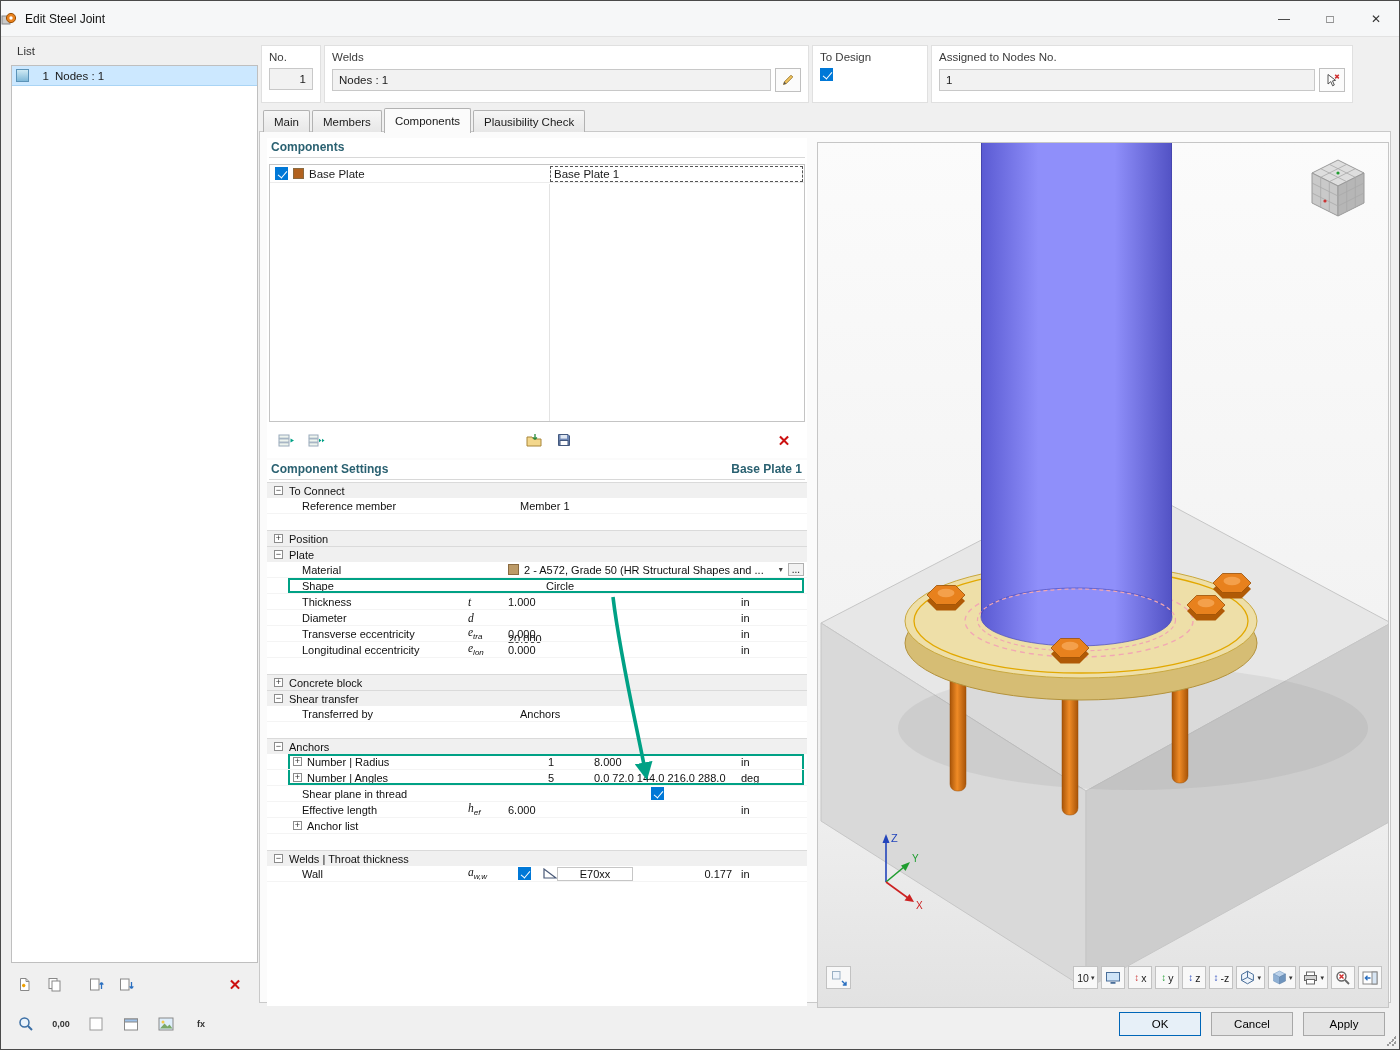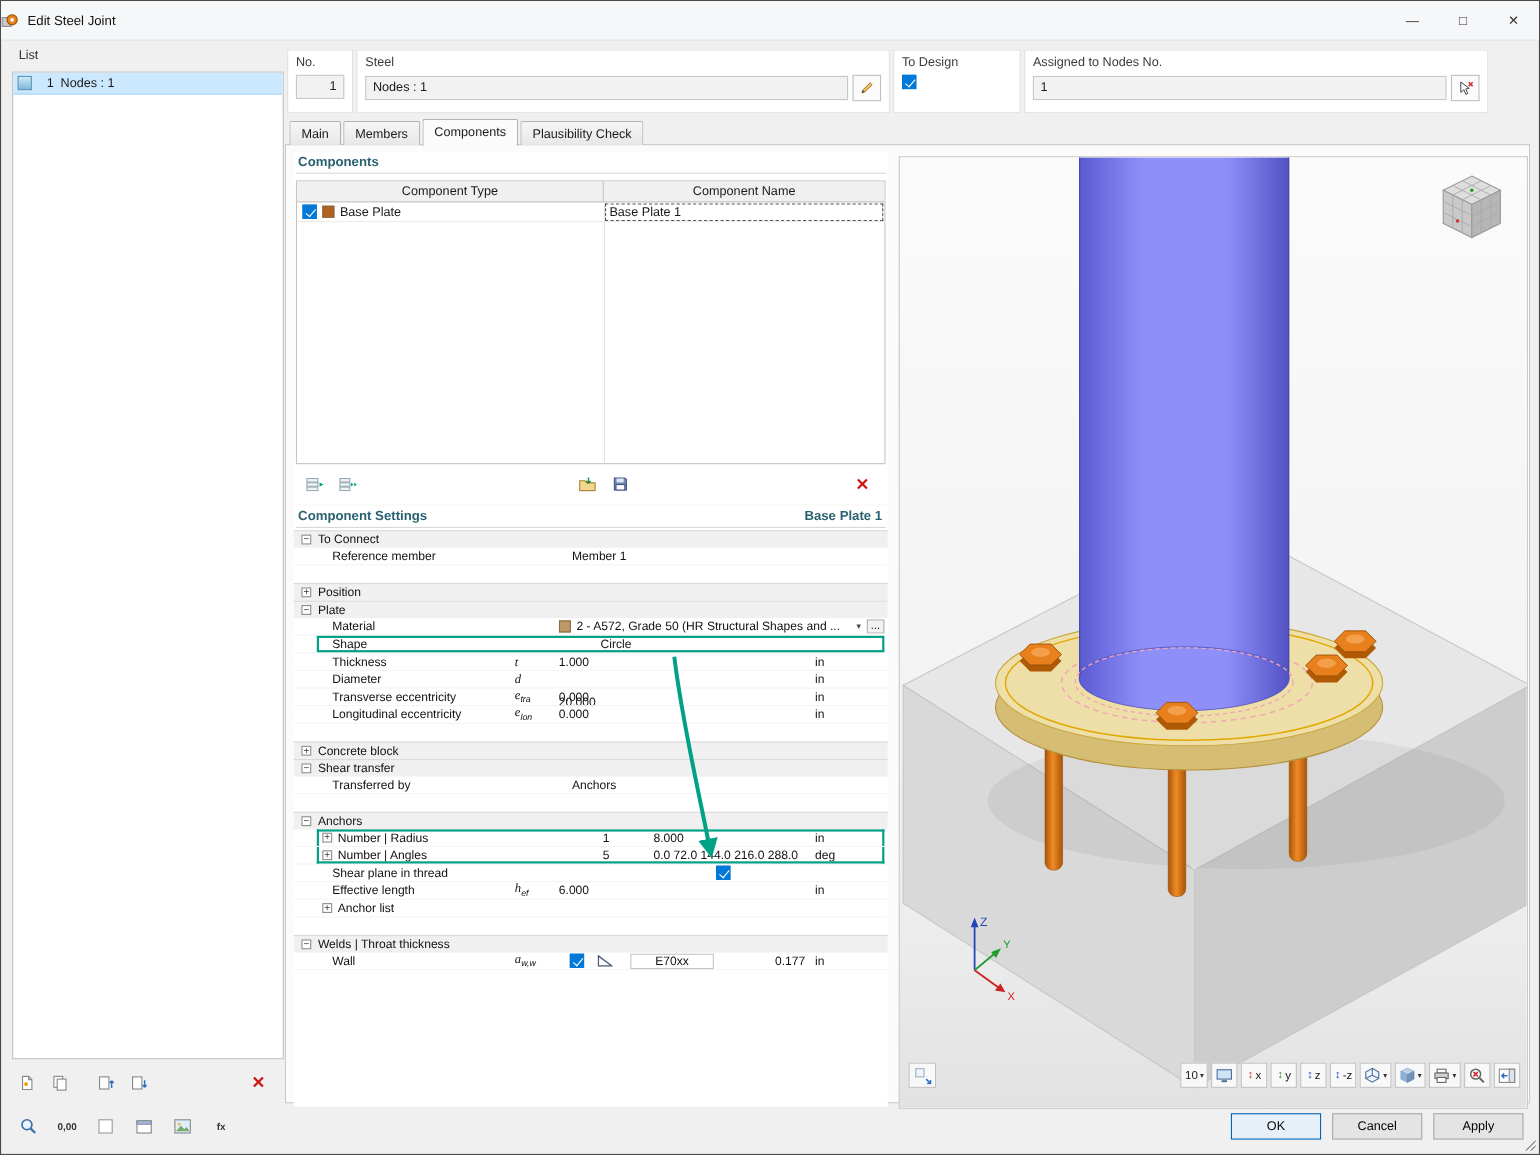--- a/index.html
+++ b/index.html
@@ -100,21 +100,21 @@
   .cell{white-space:nowrap;overflow:hidden}
   .cell.ar{}.cell.ac{text-align:center}.cell.al{text-align:left}
   .punit{flex:1;padding-left:9px;white-space:nowrap}
   .pcheck{width:299px;flex:none;display:flex;justify-content:center}
   .mzone{flex:1;display:flex;align-items:center;gap:5px;padding-right:3px;overflow:hidden}
   .mtext{flex:1;white-space:nowrap;overflow:hidden}
   .mchev{font-size:8px;color:#444;flex:none}
   .mdots{border:1px solid #b0b0b0;background:#f2f2f2;font-size:10px;line-height:9px;padding:1px 3px;flex:none}
   .mlft{margin-left:10px}
   .weldic{margin-left:12px;display:inline-flex}
-  .ecell{width:76px;height:14px;border:1px solid #c6c6c6;text-align:center;font-size:11px;line-height:12px;margin-left:16px;flex:none}
+  .ecell{width:76px;height:14px;border:1px solid #c6c6c6;text-align:center;font-size:11px;line-height:12px;margin-left:0;flex:none}
   .wnum{flex:1;text-align:right}
   .hl-full::after,.hl-top::after,.hl-bottom::after{content:"";position:absolute;left:21px;right:3px;top:0;bottom:0;
         border:2px solid var(--accent);pointer-events:none;z-index:5}
   .hl-top::after{border-bottom:none}
   .hl-bottom::after{border-top:none}
 
   
   .viewport{position:absolute;left:557px;top:10px;width:572px;height:866px;border:1px solid #c6c6c6;background:#fff;overflow:hidden}
   .scene{position:absolute;inset:0;width:100%;height:100%}
   .navcube{position:absolute;right:18px;top:12px;width:64px;height:64px}
@@ -216,21 +216,21 @@
     </div>
   </div>
 
   <div class="hgroup g-no">
     <div class="hlabel">No.</div>
     <div class="hfield num">
         <span>1</span>
       </div>
   </div>
   <div class="hgroup g-name">
-    <div class="hlabel">Steel</div>
+    <div class="hlabel">Welds</div>
     <div class="hrow">
       <div class="hfield flex1">
           <span>Nodes : 1</span>
         </div>
       <div class="sqbtn">
           <span class="tbic">
             <svg width="14" height="14" viewBox="0 0 14 14">
               <path d="M2.5 11.5 L3.4 8.8 L10 2.2 L11.8 4 L5.2 10.6 Z" fill="#f2c35c" stroke="#8a6a20" stroke-width="0.8"></path>
               <path d="M2.5 11.5 L3.4 8.8 L5.2 10.6 Z" fill="#555"></path>
             </svg>
@@ -265,24 +265,20 @@
       <div class="tab active">Components</div>
       <div class="tab">Plausibility Check</div>
     </div>
 
   <div class="tab-page">
 
     <div class="cpanel">
       <div class="section-title">Components</div>
       <div class="section-rule"></div>
       <div class="ctable">
-        <div class="ct-header">
-          <div class="ct-h1">Component Type</div>
-          <div class="ct-h2">Component Name</div>
-        </div>
         <div class="ct-colline"></div>
         <div>
             <div class="ct-row">
               <div class="ct-type">
                 <span class="cb on"></span>
                 <span class="swatch" style="background: rgb(178, 98, 31);"></span>
                 <span class="ct-tlabel">Base Plate</span>
               </div>
               <div class="ct-name">
                 <span class="ct-name-box">Base Plate 1</span>

